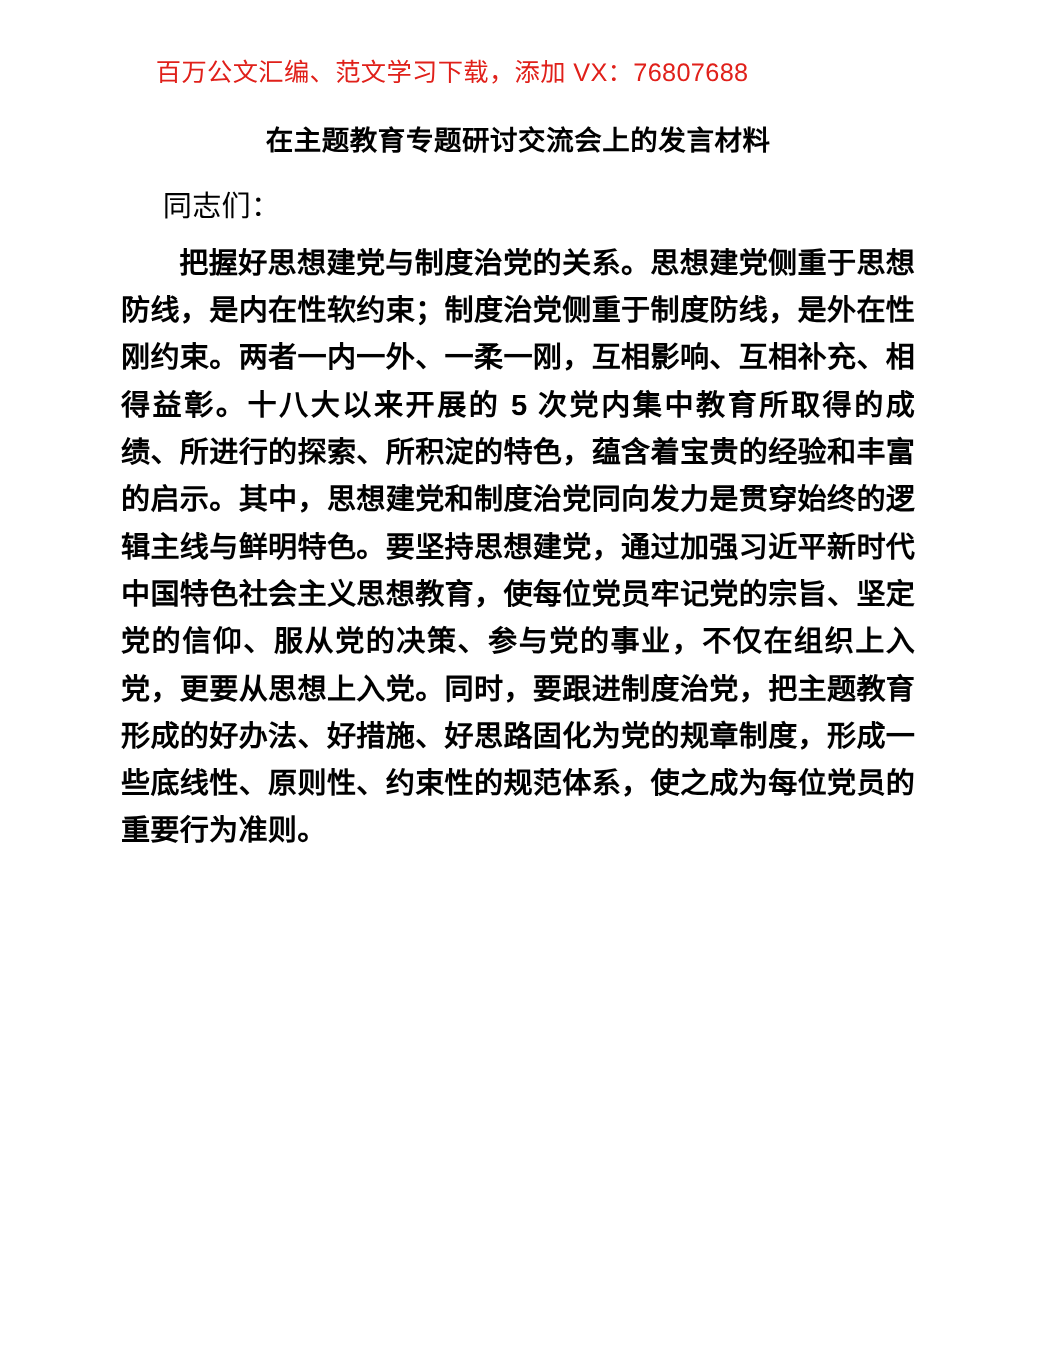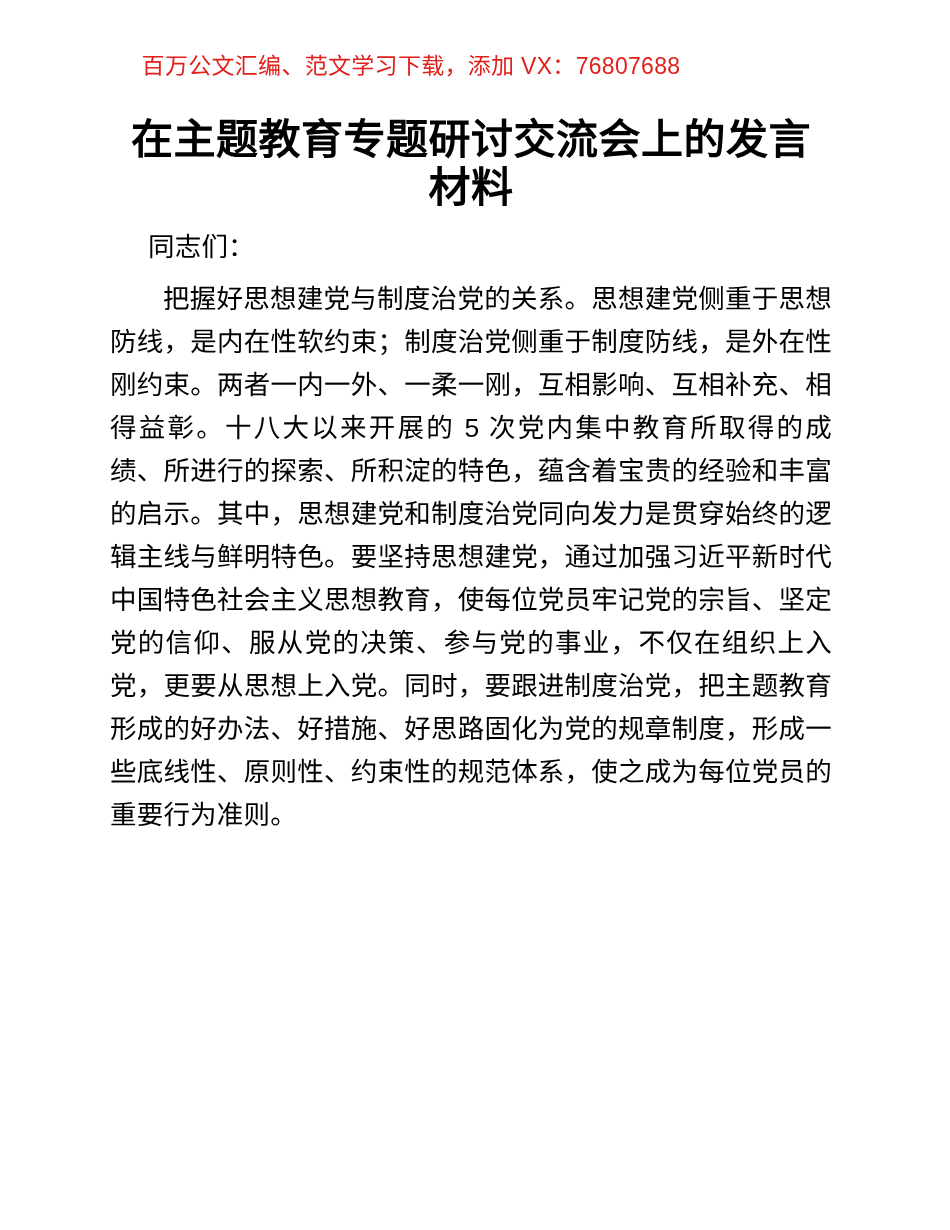--- a/index.html
+++ b/index.html
@@ -41,25 +41,25 @@
 
   
   .doc-body {
     position: absolute;
     top: 104px;
     left: 110px;
     width: 722px;
   }
 
   .doc-title {
-    font-size: 42px;
+    font-size: 25px;
     font-weight: bold;
     line-height: 48px;
     text-align: center;
-    margin: 12px 0 14px 0;
+    margin: 0 0 14px 0;
     letter-spacing: 0.5px;
     color: #000000;
   }
 
   .salutation {
     font-size: 26.5px;
     line-height: 43px;
     margin: 0 0 9px 0;
     padding-left: 38px;
     letter-spacing: 0.2px;
@@ -71,20 +71,21 @@
     margin: 0 0 9px 0;
     text-align: justify;
     text-justify: inter-ideograph;
     text-indent: 53px;
     letter-spacing: 0.2px;
     word-break: break-all;
   }
 
   .para:last-child {
     margin-bottom: 0;
+    font-weight: bold;
   }
 </style>
 </head>
 <body>
 
 <div class="page">
 
   <div class="promo-header">百万公文汇编、范文学习下载，添加 VX：76807688</div>
 
   <div class="doc-body">

